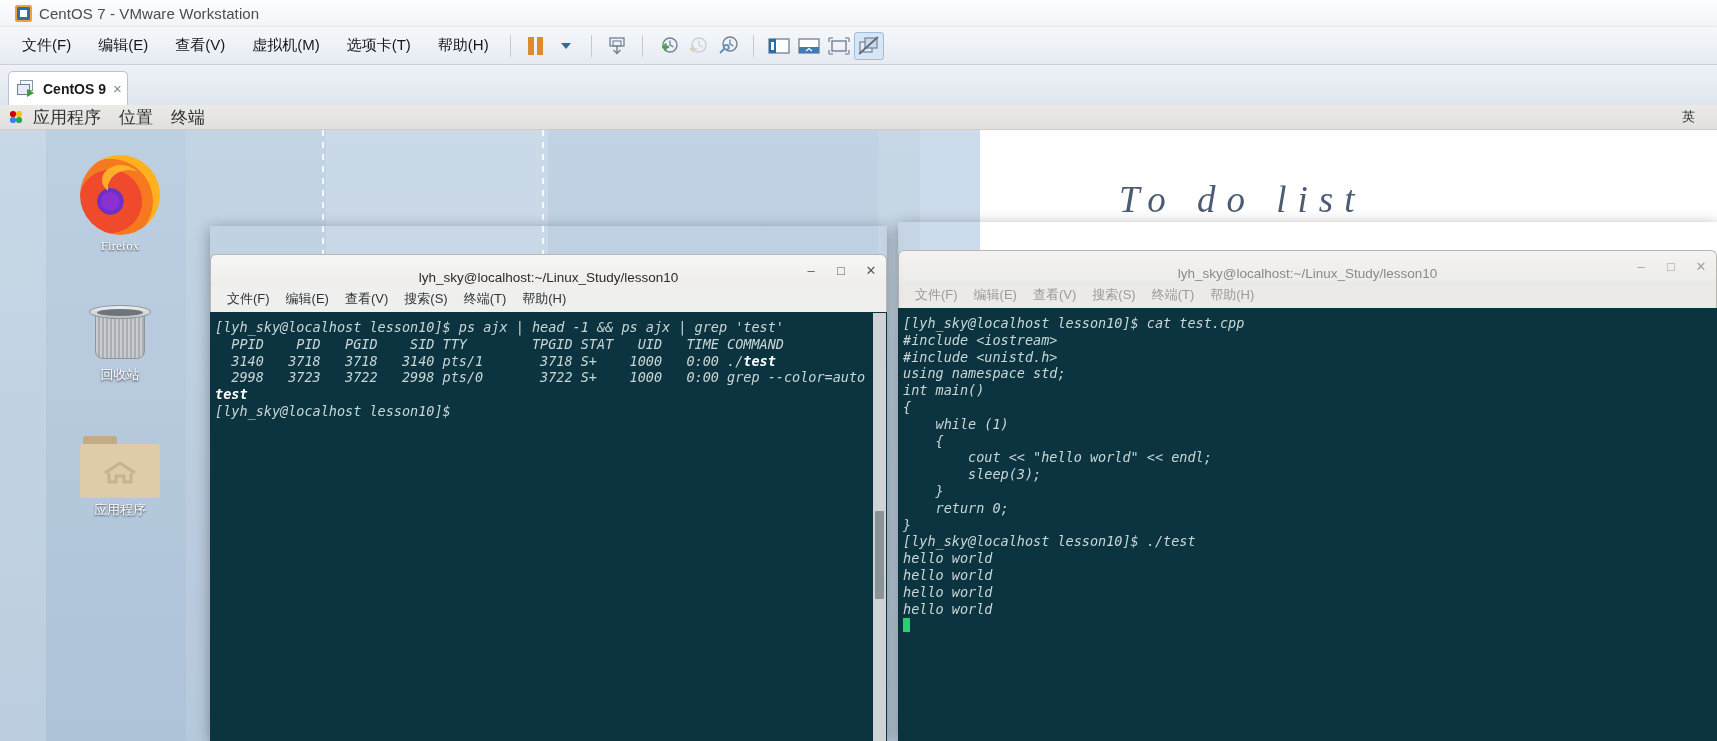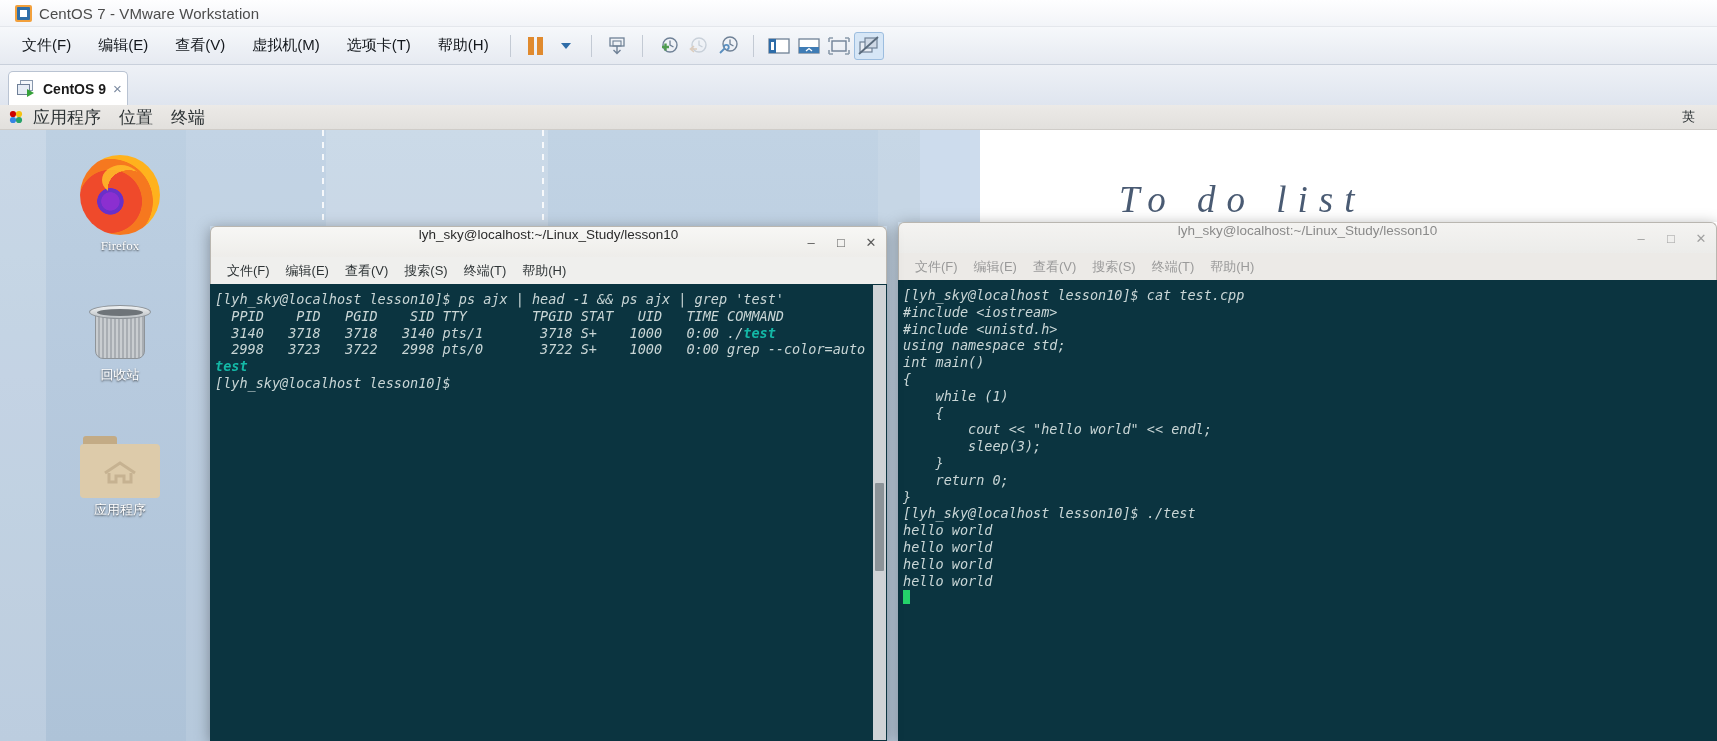--- a/index.html
+++ b/index.html
@@ -113,42 +113,42 @@
   .folder{width:80px;height:62px;margin:4px auto 0;position:relative;}
   .folder .tab{position:absolute;left:3px;top:0;width:34px;height:11px;border-radius:3px 3px 0 0;background:#c3ab85;}
   .folder .bd{position:absolute;left:0;top:8px;width:80px;height:54px;border-radius:4px;background:#ddcbaa;}
   .folder .house{position:absolute;left:22px;top:24px;width:36px;height:24px;}
 
   
   .term { position:absolute; box-shadow:0 3px 14px rgba(0,0,0,.35); }
   .term-titlebar{
     height:31px;background:linear-gradient(#f7f7f5,#eeedea);
     border:1px solid #b9b6b0;border-bottom:none;border-radius:6px 6px 0 0;
-    display:flex;align-items:flex-start;position:relative;
+    display:flex;align-items:flex-end;position:relative;margin-top:28px;
   }
   .term-titlebar.inactive{background:linear-gradient(#f4f3f1,#ececea);}
   .term-title{flex:1;text-align:center;font-size:13.5px;color:#2b2b2b;white-space:nowrap;}
   .term-title.inactive{color:#8a8a8a;}
   .wbtns{position:absolute;right:8px;top:0;height:31px;display:flex;align-items:center;gap:16px;}
   .wb{font-size:13px;color:#5a5a5a;width:14px;text-align:center;}
   .wb.inactive{color:#a0a0a0;}
   .term-menubar{
     height:27px;background:#efefed;border-left:1px solid #b9b6b0;border-right:1px solid #b9b6b0;
     display:flex;align-items:center;padding-left:8px;
   }
   .term-menubar.inactive{background:#eceae7;}
   .tm{font-size:13px;color:#2e3436;padding:0 8px;white-space:nowrap;}
   .tm.inactive{color:#9a9a9a;}
   .term-body{
     background:#0b3440;border:1px solid #0b3440;overflow:hidden;position:relative;
     font-family:"DejaVu Sans Mono","Liberation Mono",monospace;
     font-style:italic;font-size:13.5px;line-height:16.8px;color:#c9d6d6;
     padding:6px 0 0 4px;white-space:pre;
   }
-  .term-body .red{color:#14b8a6;font-weight:bold;}
+  .term-body .red{color:#ffffff;font-weight:bold;}
   .scrollbar{position:absolute;right:0;top:0;width:13px;height:100%;background:#cfd3d6;}
   .scrollbar .thumb{position:absolute;left:2px;width:9px;background:#8b9398;border-radius:1px;}
   .cursor{display:inline-block;width:7px;height:14px;background:#24d36a;vertical-align:-2px;}
 </style>
 </head>
 <body>
 
 <div id="root">
 
   <div class="vmw-titlebar">

